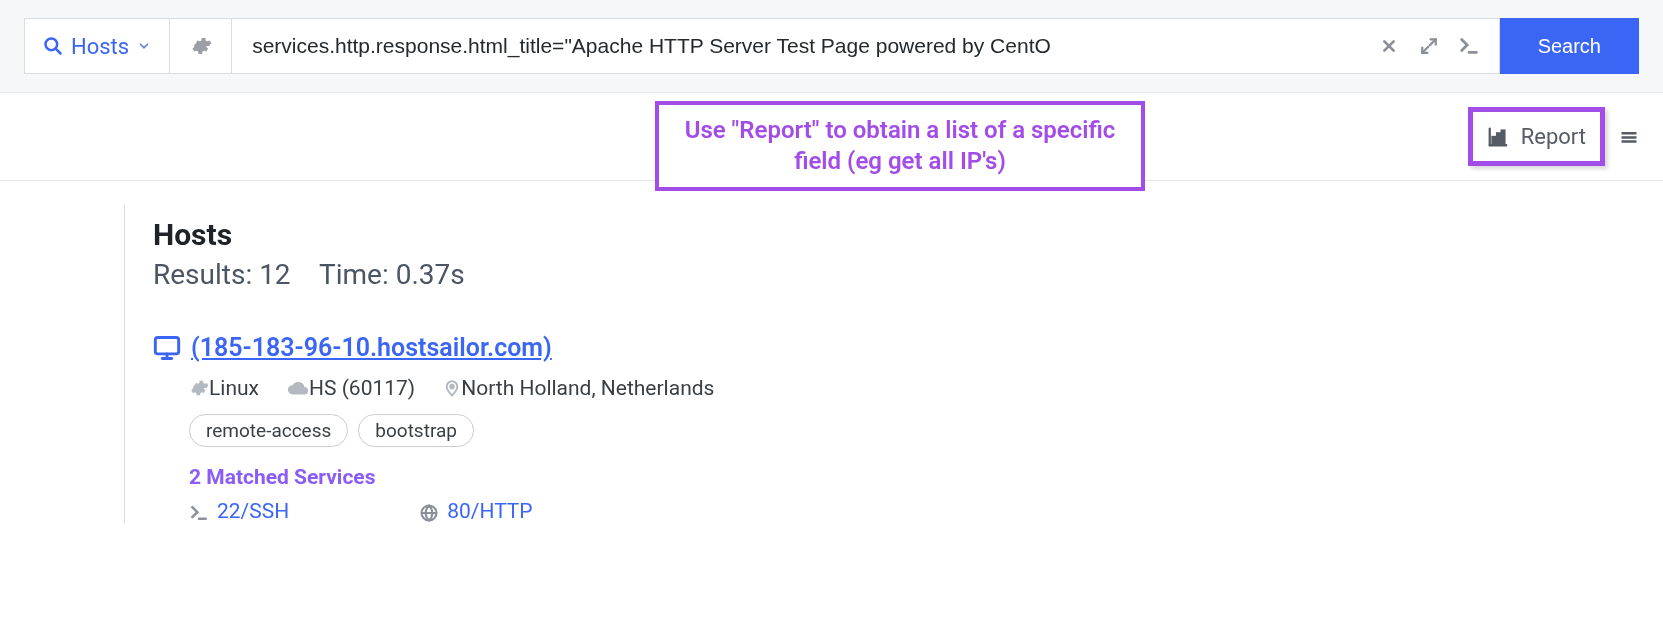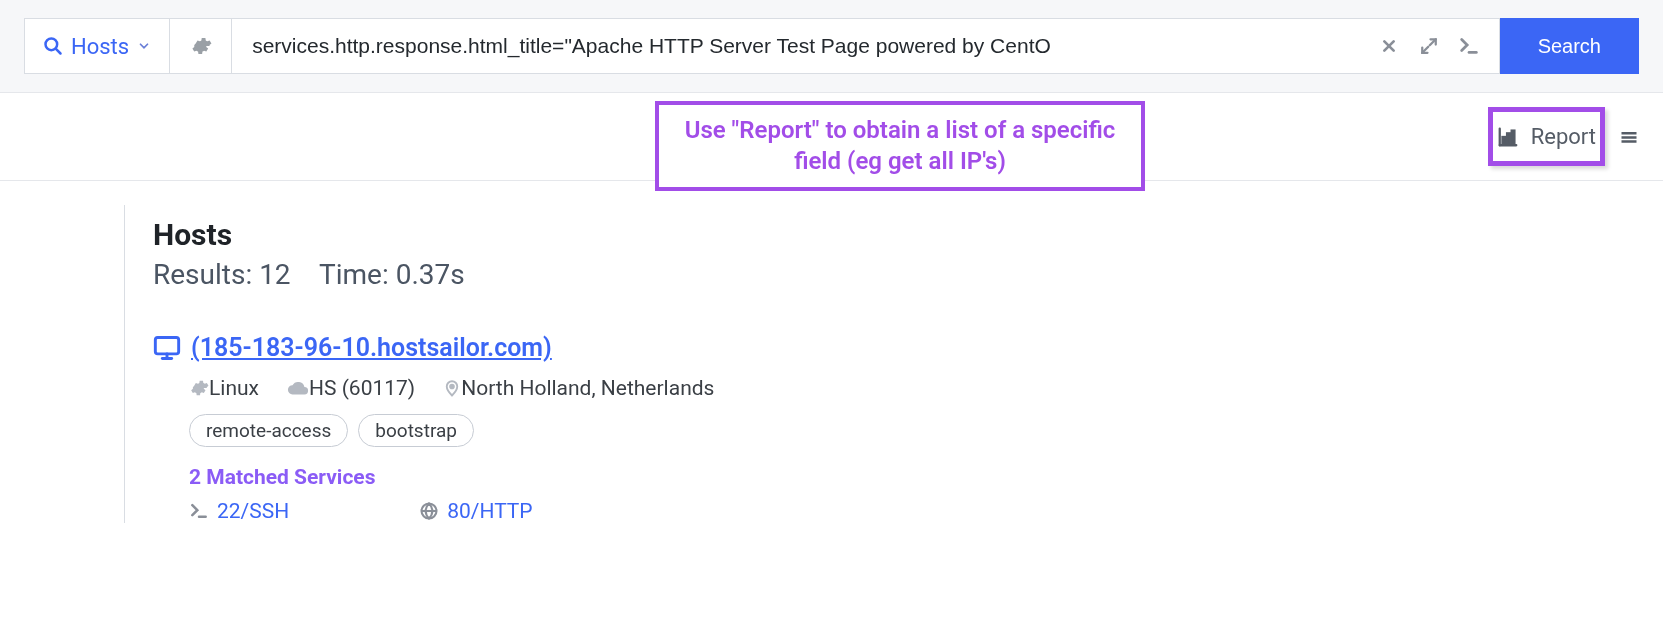--- a/index.html
+++ b/index.html
@@ -98,21 +98,21 @@
     background: #fff;
     color: #a24de8;
     font-size: 24px;
     font-weight: 600;
     text-align: center;
     padding: 10px 18px;
     line-height: 1.3;
   }
   .report-box {
     border: 5px solid #a24de8;
-    padding: 12px 4px;
+    padding: 12px 14px;
     display: flex;
     align-items: center;
     gap: 12px;
     color: #555c66;
     font-size: 22px;
     background: #fff;
     box-shadow: 3px 3px 4px rgba(0,0,0,0.15);
     cursor: pointer;
   }
   .trail-icon {
@@ -184,21 +184,21 @@
     margin-bottom: 10px;
     color: #8b5cf6;
   }
   .services {
     display: flex;
     gap: 130px;
     margin-left: 36px;
   }
   .svc {
     display: flex;
-    align-items: center;
+    align-items: flex-end;
     gap: 8px;
     color: #3b66f5;
     font-size: 21px;
     cursor: pointer;
   }
   .svc .sicon { color: #8a8f98; }
   svg { display: block; }
 </style>
 </head>
 <body>

